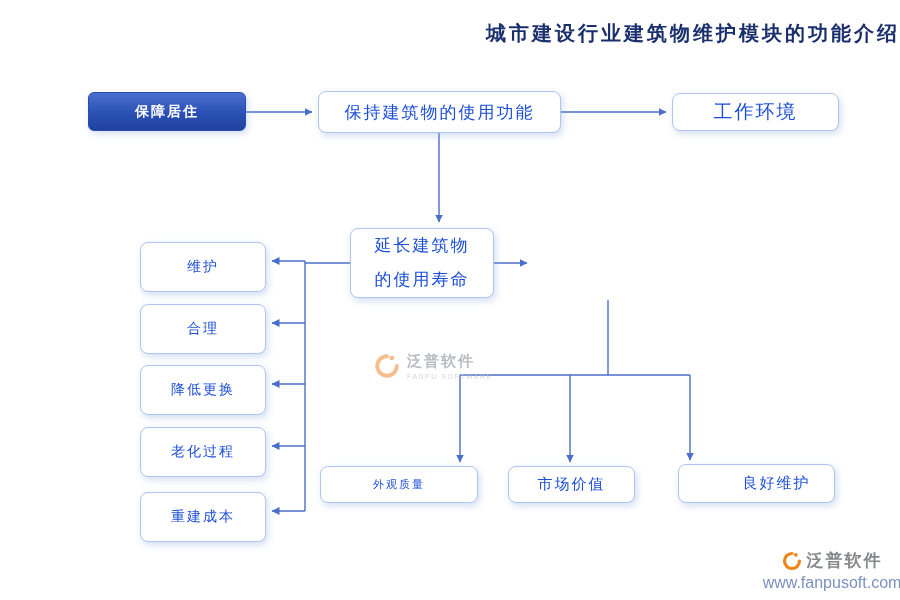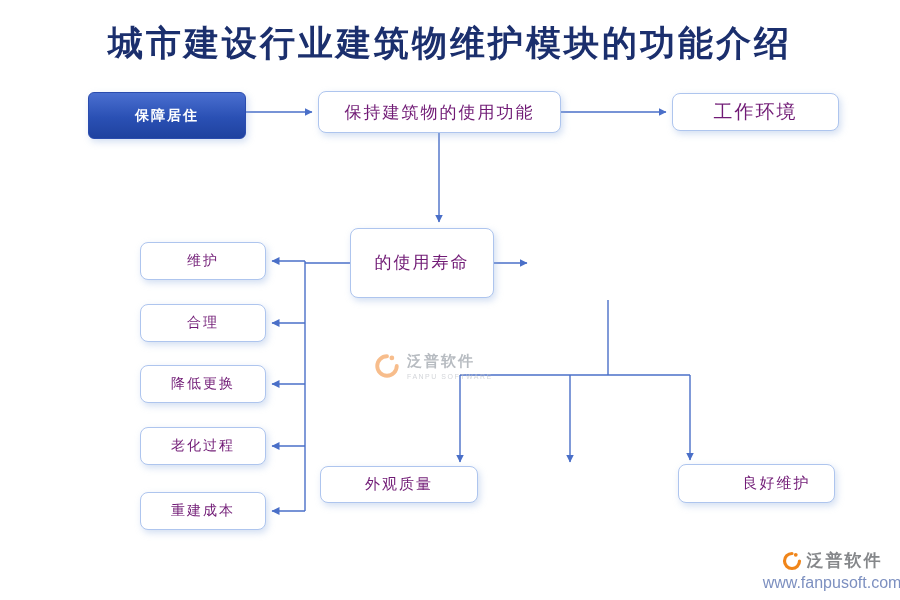--- a/index.html
+++ b/index.html
@@ -2,57 +2,57 @@
 <html><head>
 <meta charset="utf-8">
 <style>
   * { margin:0; padding:0; box-sizing:border-box; }
   html,body { background:#ffffff; }
   body { font-family:"Liberation Sans", sans-serif; }
   .canvas { position:relative; width:900px; height:600px; background:#ffffff; overflow:hidden; }
 
   .title {
     position:absolute; top:20px; left:0; width:100%;
-    text-align:center; font-size:35px; font-weight:bold;
+    text-align:right; font-size:20px; font-weight:bold;
     color:#1b2f6d; letter-spacing:3px;
     font-family:Liberation Serif, serif;
   }
 
   .connectors { position:absolute; left:0; top:0; width:900px; height:600px; pointer-events:none; }
 
   .node {
     position:absolute; background:#ffffff;
     border:1px solid #aec5ee; border-radius:8px;
-    color:#701a75; display:flex; align-items:center; justify-content:center;
+    color:#1d4ed8; display:flex; align-items:center; justify-content:center;
     box-shadow:2px 3px 7px rgba(140,170,220,0.38);
     letter-spacing:2px; text-align:center;
   }
   .node.filled {
     background:linear-gradient(180deg,#4a6fd0 0%, #2a50b4 55%, #1f429f 100%);
     color:#ffffff; font-weight:bold; border:1px solid #2a4cae;
     border-radius:6px;
   }
   .node.two-line { flex-direction:column; line-height:2.0; }
 
   
-  #n-secure   { left:88px;  top:92px;  width:158px; height:47px; font-size:14px;text-align:center; }
+  #n-secure   { left:88px;  top:92px;  width:158px; height:39px; font-size:14px;text-align:center; }
   #n-keep     { left:318px; top:91px;  width:243px; height:42px; font-size:17px; }
   #n-workenv  { left:672px; top:93px;  width:167px; height:38px; font-size:19px; }
 
   
   #n-extend   { left:350px; top:228px; width:144px; height:70px; font-size:17px; }
   #n-raise    { left:533px; top:212px; width:150px; height:88px; font-size:17px; }
 
   
-  .left-node  { left:140px; width:126px; height:38px; font-size:14px; }
+  .left-node  { left:140px; width:126px; height:50px; font-size:14px; }
   #n-l0 { top:242px; } #n-l1 { top:304px; } #n-l2 { top:365px; }
   #n-l3 { top:427px; } #n-l4 { top:492px; }
 
   
-  #n-b0 { left:320px; top:466px; width:158px; height:37px; font-size:15px; }
+  #n-b0 { left:320px; top:466px; width:158px; height:37px; font-size:11px; }
   #n-b1 { left:508px; top:466px; width:127px; height:37px; font-size:15px; }
   #n-b2 { left:678px; top:464px; width:157px; height:39px; font-size:15px;padding-left:40px; }
 
   
   .watermark {
     position:absolute; left:374px; top:352px;
     display:flex; align-items:center; gap:7px; opacity:0.7;
   }
   .watermark .wm-text { display:flex; flex-direction:column; }
   .wm-name { font-size:15px; font-weight:bold; color:#9aa0a8; letter-spacing:2px; }
@@ -105,30 +105,32 @@
       <line x1="570" y1="375" x2="570" y2="462" marker-end="url(#arrow)"></line>
       <line x1="690" y1="375" x2="690" y2="460" marker-end="url(#arrow)"></line>
     </g>
   </svg>
 
   <div class="node filled" id="n-secure">保障居住</div>
   <div class="node" id="n-keep">保持建筑物的使用功能</div>
   <div class="node" id="n-workenv">工作环境</div>
 
   <div class="node two-line" id="n-extend">
+    <span>延长建筑物</span>
     <span>的使用寿命</span>
   </div>
 
   <div class="node left-node" id="n-l0">维护</div>
   <div class="node left-node" id="n-l2">降低更换</div>
   <div class="node left-node" id="n-l1">合理</div>
   <div class="node left-node" id="n-l4">重建成本</div>
   <div class="node left-node" id="n-l3">老化过程</div>
 
   <div class="node" id="n-b0">外观质量</div>
+  <div class="node" id="n-b1">市场价值</div>
   <div class="node" id="n-b2">良好维护</div>
 
   <div class="watermark">
     <svg class="logo-icon" width="26" height="26" viewBox="0 0 24 24">
       <path d="M12 3 a9 9 0 1 0 9 9" fill="none" stroke="#f5a25c" stroke-width="3.6" stroke-linecap="round"></path>
       <circle cx="16.5" cy="4.6" r="2.2" fill="#f5a25c"></circle>
     </svg>
     <div class="wm-text">
       <span class="wm-name">泛普软件</span>
       <span class="wm-sub">FANPU SOFTWARE</span>

